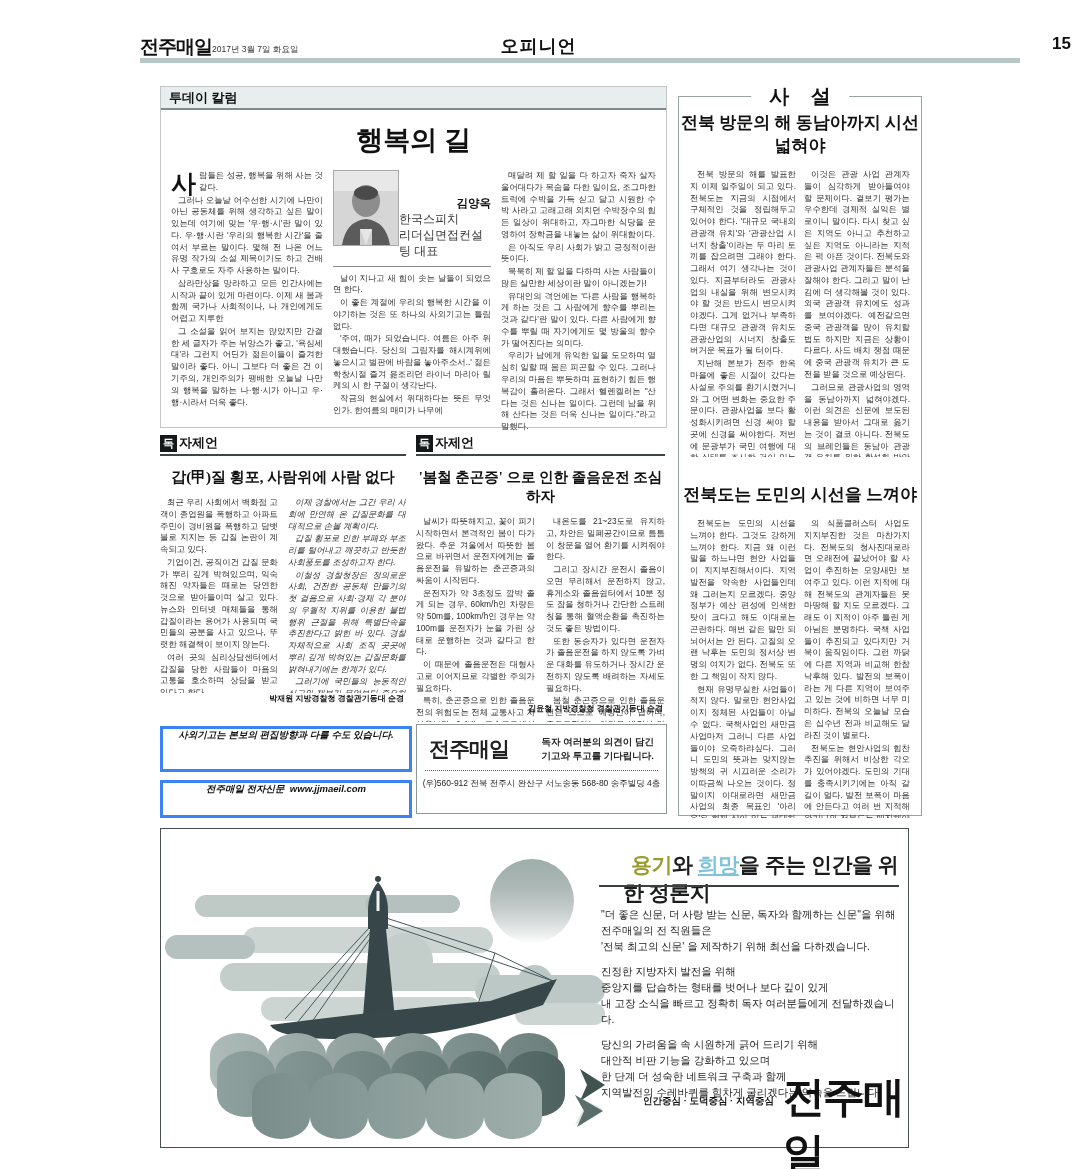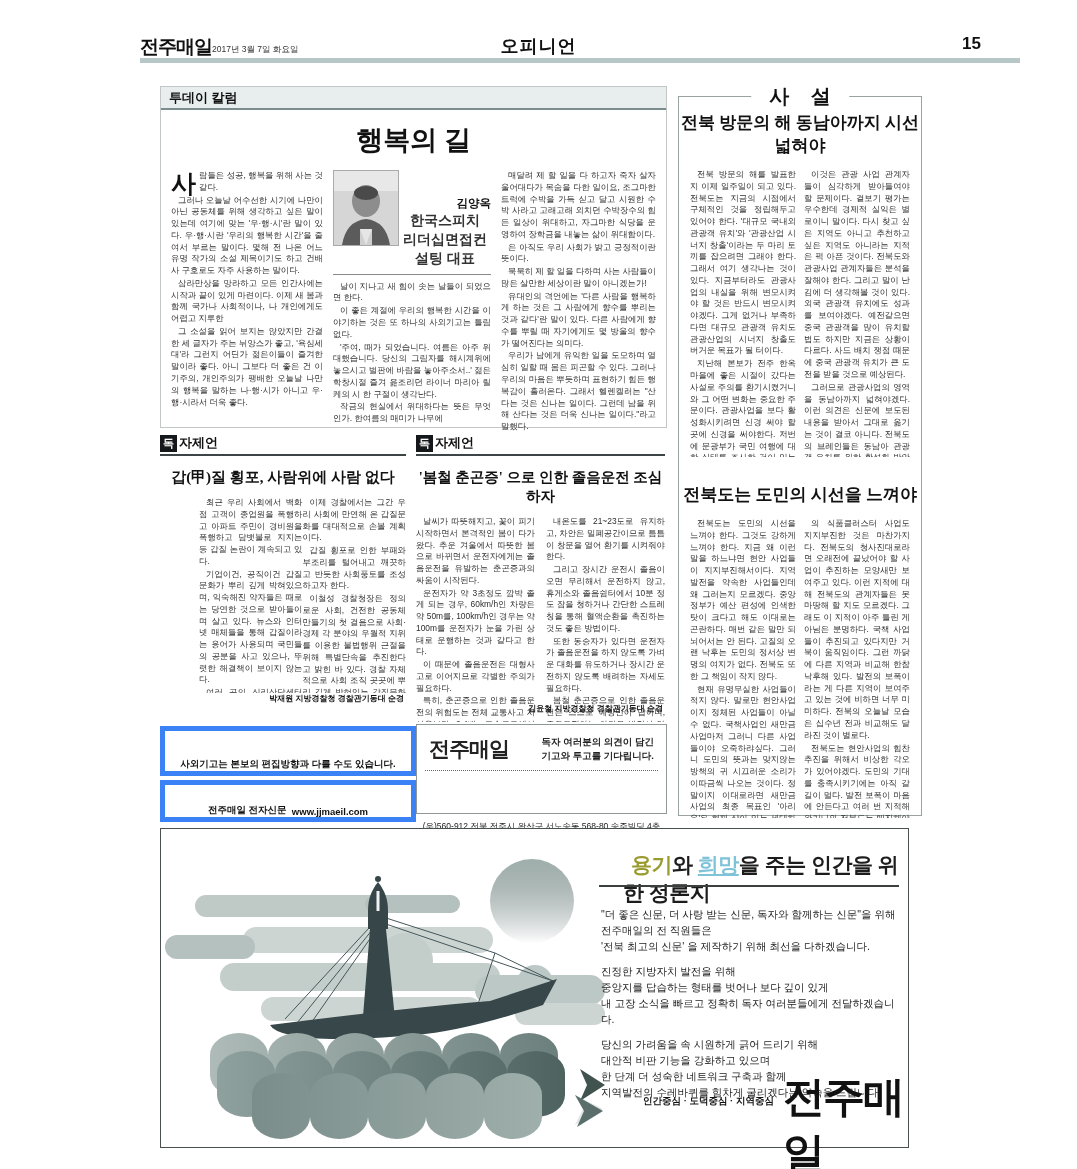--- a/index.html
+++ b/index.html
@@ -26,47 +26,47 @@
   .byline{position:absolute;right:2px;font-weight:bold;font-size:8px;color:#111;}
   
   .reader-strip{display:flex;align-items:center;border-bottom:2px solid #3c4446;padding-bottom:2px;}
   .reader-strip .sq{width:17px;height:17px;background:#15181a;color:#fff;font-weight:bold;font-size:11px;
                     display:flex;align-items:center;justify-content:center;margin-right:2px;}
   .reader-strip .rest{font-weight:bold;font-size:13px;color:#111;}
   
   .editorial{border:1px solid #9aa2a2;}
   .editorial-legend{font-weight:bold;font-size:20px;letter-spacing:8px;padding:0 10px 0 18px;color:#111;}
   
-  .notice-box{border:5px solid #3b82f6;display:flex;align-items:flex-end;justify-content:center;
-              font-weight:bold;font-size:9.5px;color:#111;text-align:center;}
+  .notice-box{border:3px solid #3b82f6;display:flex;align-items:flex-start;justify-content:center;
+              font-weight:bold;font-size:9.5px;color:#111;text-align:center;font-style:italic;}
   .contrib-box{border:1px solid #8f9797;}
   .dotted{border-top:1.5px dotted #666;}
   
   .ad-box{border:1.5px solid #4a4f4f;background:#fff;}
   .ad-headline{font-weight:bold;font-size:21px;color:#1c1c1c;letter-spacing:-0.5px;}
   .ad-underline{background:#3a3f3f;height:1.5px;}
   .ad-body{font-size:10.5px;line-height:1.5;color:#222;}
   .ad-body div{margin:0;}
   .ad-body .gap{height:10px;}
   .ad-slogan{font-weight:bold;font-size:9.5px;color:#111;}
   .ad-brand{font-weight:bold;font-size:42px;letter-spacing:-2px;color:#111;}
   .photo-frame{background:#cfcfcf;border:1px solid #aaa;overflow:hidden;}
   .author-name{font-weight:bold;font-size:11.5px;color:#111;text-align:right;margin-left:44px;}
-  .author-org{font-size:14px;color:#333;text-align:center;line-height:1.35;font-weight:bold;}
+  .author-org{font-size:12px;color:#333;text-align:left;line-height:1.35;}
   .photo-rule{background:#8a8a8a;height:1px;}
 </style>
 </head>
 <body>
 
 <div class="page">
 
   <div class="abs brand" style="left:140px;top:34px;">전주매일</div>
   <div class="abs edition-date" style="left:212px;top:44px;">2017년 3월 7일 화요일</div>
   <div class="abs section-name" style="left:0;top:34px;width:1077px;text-align:center;">오피니언</div>
-  <div class="abs page-num" style="left:962px;top:34px;">15</div>
+  <div class="abs page-num" style="left:1052px;top:34px;">15</div>
   <div class="abs header-rule" style="left:140px;top:58px;width:880px;"></div>
 
   <div class="abs kicker-box" style="left:160px;top:86px;width:505px;height:340px;">
     <div class="kicker-strip" style="height:21px;">투데이 칼럼</div>
     <div class="article-title serif" style="font-size:27px;margin-top:12px;">행복의 길</div>
     <div class="cols" style="margin:12px 10px 0 10px;height:272px;">
 
       <div class="col" style="width:152px;">
         <p class="noindent"><span class="dropcap">사</span><span>람들은 성공, 행복을 위해 사는 것 같다.</span></p>
         <div>
@@ -113,27 +113,27 @@
         </div>
     </div>
   </div>
 
   <div class="abs" style="left:160px;top:434px;width:246px;height:272px;">
     <div class="reader-strip">
       <span class="sq">독</span>
       <span class="rest">자제언</span>
     </div>
     <div class="article-title serif" style="font-size:15px;margin-top:12px;">갑(甲)질 횡포, 사람위에 사람 없다</div>
-    <div class="cols" style="margin-top:10px;height:196px;margin-left:39px;">
+    <div class="cols" style="margin-top:10px;height:196px;">
       <div class="col" style="width:118px;">
           <p>최근 우리 사회에서 백화점 고객이 종업원을 폭행하고 아파트 주민이 경비원을 폭행하고 담뱃불로 지지는 등 갑질 논란이 계속되고 있다.</p>
           <p>기업이건, 공직이건 갑질 문화가 뿌리 깊게 박혀있으며, 익숙해진 약자들은 때로는 당연한 것으로 받아들이며 살고 있다. 뉴스와 인터넷 매체들을 통해 갑질이라는 용어가 사용되며 국민들의 공분을 사고 있으나, 뚜렷한 해결책이 보이지 않는다.</p>
           <p>여러 곳의 심리상담센터에서 갑질을 당한 사람들이 마음의 고통을 호소하며 상담을 받고 있다고 한다.</p>
         </div>
-      <div class="col" style="width:118px;">
+      <div class="col" style="width:118px;font-style:italic;">
           <p>이제 경찰에서는 그간 우리 사회에 만연해 온 갑질문화를 대대적으로 손볼 계획이다.</p>
           <p>갑질 횡포로 인한 부패와 부조리를 털어내고 깨끗하고 반듯한 사회풍토를 조성하고자 한다.</p>
           <p>이철성 경찰청장은 정의로운 사회, 건전한 공동체 만들기의 첫 걸음으로 사회·경제 각 분야의 우월적 지위를 이용한 불법행위 근절을 위해 특별단속을 추진한다고 밝힌 바 있다. 경찰 자체적으로 사회 조직 곳곳에 뿌리 깊게 박혀있는 갑질문화를 밝혀내기에는 한계가 있다.</p>
           <p>그러기에 국민들의 능동적인 신고와 제보가 무엇보다 중요하다.</p>
         </div>
     </div>
     <div class="byline" style="bottom:2px;">박재원 지방경찰청 경찰관기동대 순경</div>
   </div>
 
   <div class="abs" style="left:416px;top:434px;width:249px;height:282px;">
@@ -169,21 +169,21 @@
 
   <div class="abs contrib-box" style="left:416px;top:724px;width:249px;height:88px;">
     <div style="display:flex;align-items:center;justify-content:space-between;padding:10px 12px 6px 12px;">
       <div style="font-weight:bold;font-size:21px;letter-spacing:-1px;">전주매일</div>
       <div style="font-weight:bold;font-size:9.5px;text-align:center;line-height:1.5;">
         <div>독자 여러분의 의견이 담긴</div>
         <div>기고와 투고를 기다립니다.</div>
       </div>
     </div>
     <div class="dotted" style="margin:0 8px;"></div>
-    <div style="font-size:8.5px;text-align:center;padding-top:7px;color:#222;margin-top:43px;">(우)560-912 전북 전주시 완산구 서노송동 568-80 송주빌딩 4층</div>
+    <div style="font-size:8.5px;text-align:center;padding-top:7px;color:#222;">(우)560-912 전북 전주시 완산구 서노송동 568-80 송주빌딩 4층</div>
   </div>
 
   <div class="abs editorial" style="left:678px;top:96px;width:242px;height:718px;">
     <div style="position:absolute;top:-14px;left:50%;transform:translateX(-50%);background:#fff;">
       <span class="editorial-legend">사 설</span>
     </div>
 
     <div class="article-title serif" style="font-size:17px;margin-top:14px;font-family:Liberation Serif, serif;">전북 방문의 해 동남아까지 시선 넓혀야</div>
     <div class="cols" style="margin:12px 11px 0 11px;height:288px;">
       <div class="col" style="width:106px;">

